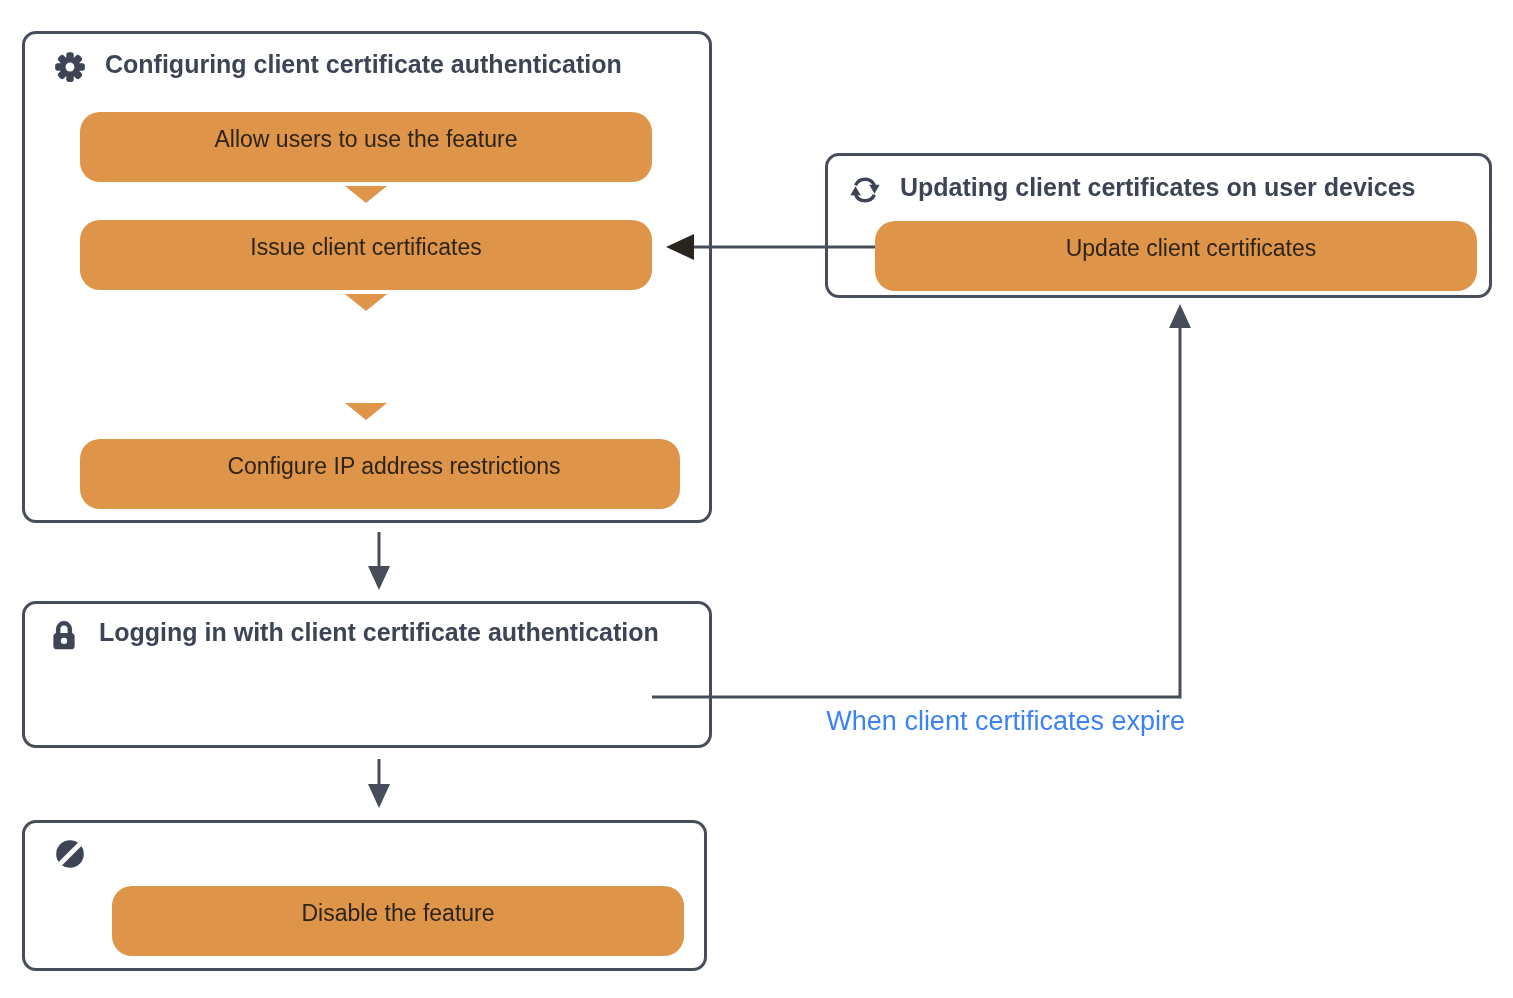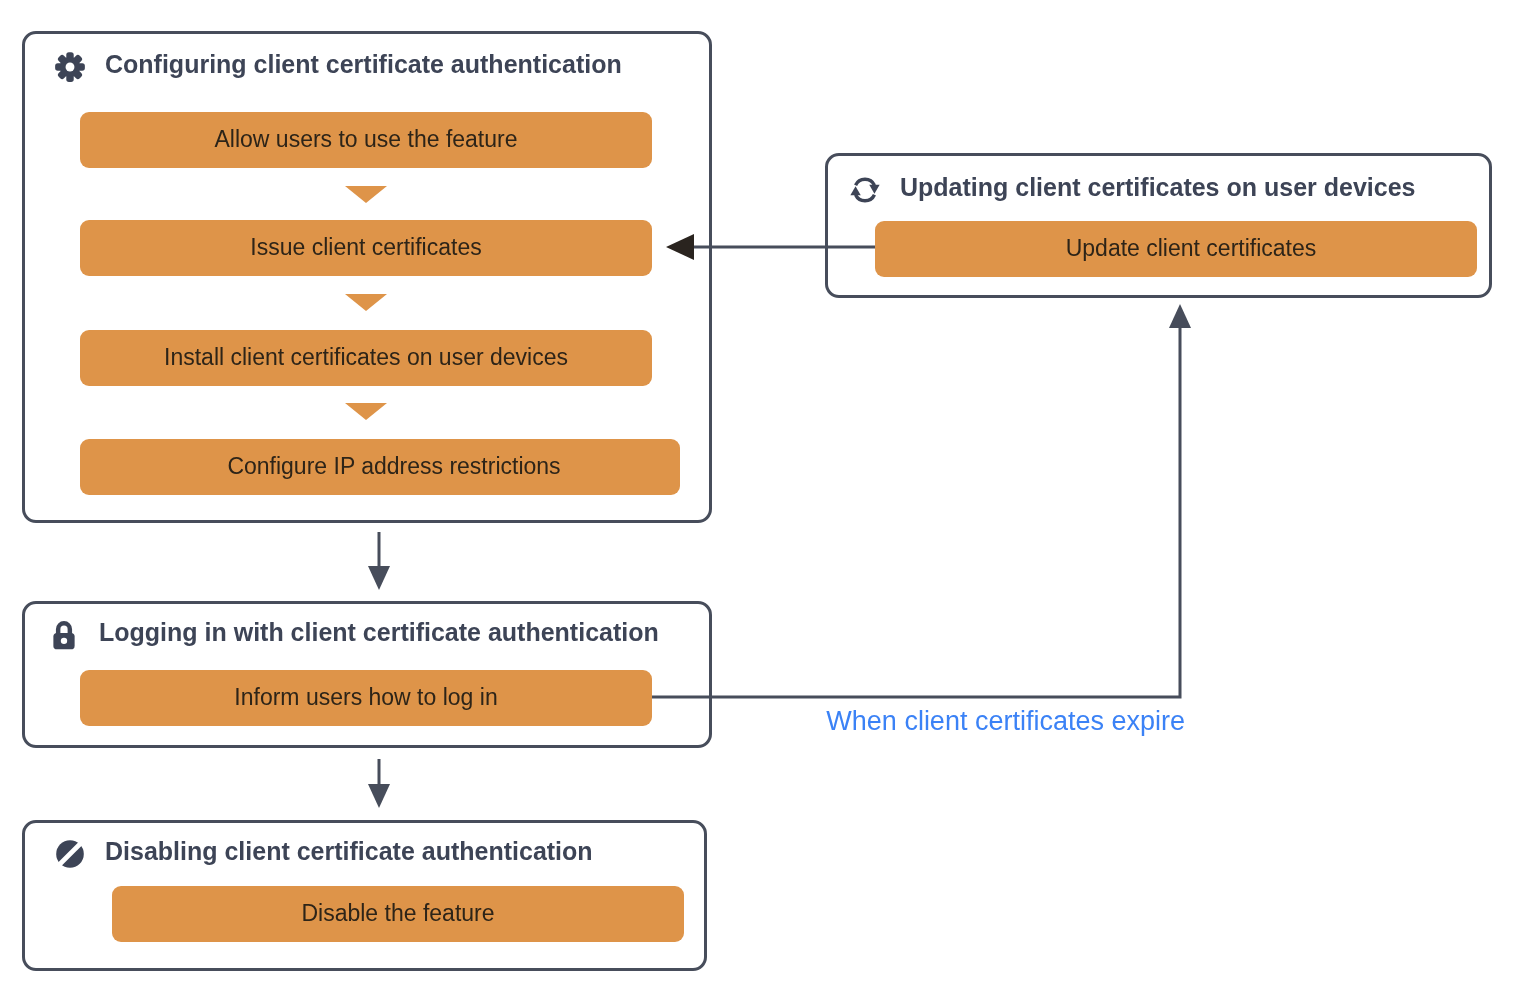--- a/index.html
+++ b/index.html
@@ -27,24 +27,24 @@
   .group-title {
     font-size: 25px;
     font-weight: bold;
     color: #3d4456;
     white-space: nowrap;
   }
   .icon { width: 34px; height: 34px; flex: 0 0 auto; }
   .pill {
     position: absolute;
     width: 572px;
-    height: 56px;
+    height: 70px;
     line-height: 54px;
     background: #de9449;
-    border-radius: 9px;
+    border-radius: 20px;
     text-align: center;
     font-size: 23px;
     color: #2d2418;
     white-space: nowrap;
   }
   .step-arrow {
     position: absolute;
     width: 0; height: 0;
     border-left: 21px solid transparent;
     border-right: 21px solid transparent;
@@ -81,21 +81,20 @@
         </g>
         <circle cx="16" cy="16" r="4.2" fill="#ffffff"></circle>
       </svg>
       <span class="group-title">Configuring client certificate authentication</span>
     </div>
   </div>
   <div class="pill" style="left:80px; top:112px;">Allow users to use the feature</div>
   <div class="step-arrow" style="left:345px; top:186px;"></div>
   <div class="pill" style="left:80px; top:220px;">Issue client certificates</div>
   <div class="step-arrow" style="left:345px; top:294px;"></div>
-  <div class="pill" style="left:80px; top:330px;">Install client certificates on user devices</div>
   <div class="step-arrow" style="left:345px; top:403px;"></div>
   <div class="pill" style="left:80px; top:439px;padding-left:28px;">Configure IP address restrictions</div>
 
   <div class="group" style="left:825px; top:153px; width:667px; height:145px;">
     <div class="group-header" style="left:20px; top:17px; ">
       <svg class="icon" viewBox="0 0 36 36">
         <g stroke="#3d4456" stroke-width="3.6" fill="none">
           <path d="M 8 13 A 11 11 0 0 1 28 13"></path>
           <path d="M 28 23 A 11 11 0 0 1 8 23"></path>
         </g>
@@ -112,29 +111,27 @@
   <div class="group" style="left:22px; top:601px; width:690px; height:147px;">
     <div class="group-header" style="left:22px; top:14px;">
       <svg class="icon" viewBox="0 0 32 32">
         <path d="M 10.5 16 V 10.5 a 5.5 5.5 0 0 1 11 0 V 16" stroke="#3d4456" stroke-width="4.2" fill="none"></path>
         <rect x="6" y="14" width="20" height="15.5" rx="3.5" fill="#3d4456"></rect>
         <circle cx="16" cy="21.5" r="3" fill="#ffffff"></circle>
       </svg>
       <span class="group-title">Logging in with client certificate authentication</span>
     </div>
   </div>
-  <div class="pill" style="left:80px; top:670px;">Inform users how to log in</div>
 
   <div class="group" style="left:22px; top:820px; width:685px; height:151px;">
     <div class="group-header" style="left:28px; top:14px;">
       <svg class="icon" viewBox="0 0 32 32">
         <circle cx="16" cy="16" r="13" fill="#3d4456"></circle>
         <rect x="2" y="13.8" width="28" height="4.4" fill="#ffffff" transform="rotate(-45 16 16)"></rect>
       </svg>
-      <span class="group-title">Disabling client certificate authentication</span>
     </div>
   </div>
   <div class="pill" style="left:68px; top:886px;margin-left:44px;">Disable the feature</div>
 
   <div class="edge-label" style="left:800px; top:706px; width:385px; text-align:right;">When client certificates expire</div>
 
   <svg class="connectors" viewBox="0 0 1513 998">
 
     <g>
       <line x1="875" y1="247" x2="692" y2="247" stroke="#474d5b" stroke-width="3"></line>

